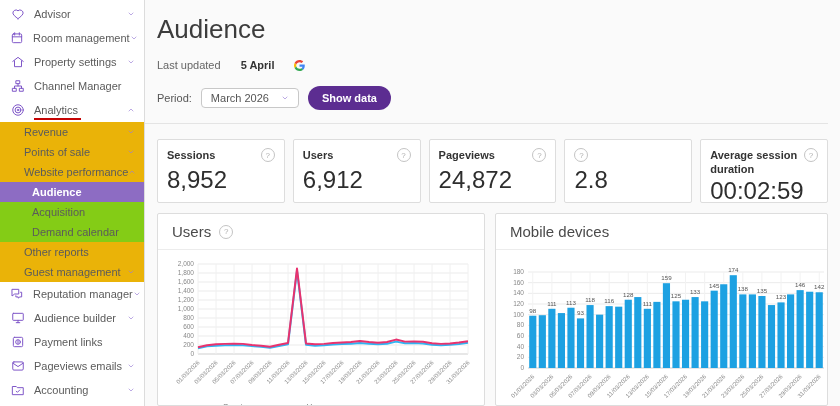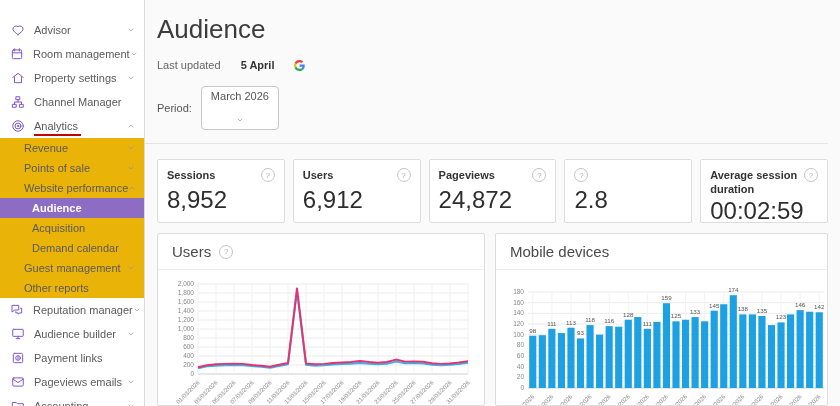--- a/index.html
+++ b/index.html
@@ -2,40 +2,40 @@
 <html><head>
 <meta charset="utf-8">
 <style>
   html,body{margin:0;padding:0;}
   body{
     width:840px;height:406px;overflow:hidden;background:#fafafa;
     font-family:"Liberation Sans",sans-serif;display:flex;
   }
   
   .sidebar{width:145px;min-width:145px;background:#fff;border-right:1px solid #dcdcdc;
-    box-sizing:border-box;padding-top:18px;}
+    box-sizing:border-box;padding-top:2px;}
   .nav-item{display:flex;align-items:center;font-size:11px;color:#5b5b5b;cursor:pointer;box-sizing:border-box;}
   .nav-item .ic{width:15px;height:15px;display:flex;align-items:center;justify-content:center;margin-right:9px;}
   .nav-item .ic svg{stroke:#7d55c7;fill:none;stroke-width:1.7;stroke-linecap:round;stroke-linejoin:round;}
   .lv1{height:24px;padding:0 9px 0 10px;}
   .lv2{height:20px;padding:0 9px 0 24px;background:#eab308;}
-  .lv3{height:20px;padding:0 9px 0 32px;background:#eab308;}
+  .lv3{height:20px;padding:0 9px 0 32px;background:#84cc16;}
   .lv3.selected{background:#8d6cc3;color:#fff;font-weight:bold;}
   .nav-label{flex:1;position:relative;white-space:nowrap;}
   .red-ul{position:absolute;left:0;bottom:-4px;width:47px;height:2px;background:#c40404;}
   .chev svg{stroke:#9a7ed6;fill:none;stroke-width:2;stroke-linecap:round;stroke-linejoin:round;}
   
   .main{flex:1;display:flex;flex-direction:column;box-sizing:border-box;min-width:0;}
   .main-header{padding:6px 0 0 12px;margin-right:12px;border-bottom:1px solid #e4e4e4;}
   .page-title{font-size:26px;font-weight:400;color:#3c3c3c;margin:8px 0 14px 0;}
   .updated{font-size:11px;color:#666;display:flex;align-items:center;gap:20px;margin-bottom:15px;}
   .updated b{color:#333;}
   .period-row{display:flex;align-items:center;gap:9px;font-size:11px;color:#555;margin-bottom:13px;}
   .select{border:1px solid #c8c8c8;border-radius:4px;background:#fff;padding:3px 9px;
-    display:flex;align-items:center;gap:12px;color:#555;cursor:pointer;flex-direction:column;}
+    display:flex;align-items:center;gap:12px;color:#555;cursor:pointer;}
   .btn{background:#5c2d91;color:#fff;font-weight:bold;font-size:11px;border:none;
     border-radius:13px;padding:6px 14px;cursor:pointer;}
   
   .kpis{display:flex;gap:8px;margin:15px 12px 10px 12px;}
   .kpi{flex:1;background:#fff;border:1px solid #ddd;border-radius:2px;padding:8px 9px;
     height:64px;box-sizing:border-box;display:flex;flex-direction:column;}
   .kpi-top{display:flex;justify-content:space-between;align-items:flex-start;gap:4px;}
   .kpi-label{font-size:11px;font-weight:bold;color:#333;line-height:1.3;}
   .help{width:12px;height:12px;min-width:12px;border:1px solid #c4c4c4;border-radius:50%;
     color:#b0b0b0;font-size:8px;display:flex;align-items:center;justify-content:center;}
@@ -139,27 +139,27 @@
     <div class="nav-item lv3 selected">
       <span class="nav-label">Audience</span>
     </div>
     <div class="nav-item lv3">
       <span class="nav-label">Acquisition</span>
     </div>
     <div class="nav-item lv3">
       <span class="nav-label">Demand calendar</span>
     </div>
     <div class="nav-item lv2">
+      <span class="nav-label">Other reports</span>
+    </div>
+    <div class="nav-item lv2">
       <span class="nav-label">Guest management</span>
       <span class="chev"><svg width="8" height="8" viewBox="0 0 24 24">
           <polyline points="6 9 12 15 18 9"></polyline>
         </svg></span>
-    </div>
-    <div class="nav-item lv2">
-      <span class="nav-label">Other reports</span>
     </div>
     <div class="nav-item lv1">
       <span class="ic">
         <svg width="14" height="14" viewBox="0 0 24 24">
           <path d="M4 4h11v8H8l-4 3z"></path>
           <path d="M18 9h2v8h-3l-3 2v-2h-4v-2"></path>
         </svg>
       </span>
       <span class="nav-label">Reputation manager</span>
       <span class="chev"><svg width="8" height="8" viewBox="0 0 24 24">
@@ -233,20 +233,21 @@
     <div class="period-row">
       <span>Period:</span>
       <div class="select">
         <span>March 2026</span>
         <span class="chev">
           <svg width="8" height="8" viewBox="0 0 24 24">
               <polyline points="6 9 12 15 18 9"></polyline>
             </svg>
         </span>
       </div>
+      <button class="btn">Show data</button>
     </div>
   </div>
 
   <div class="kpis" id="kpis">
       <div class="kpi">
         <div class="kpi-top">
           <span class="kpi-label">Sessions</span>
           <span class="help">?</span>
         </div>
         <div class="kpi-value">8,952</div>

